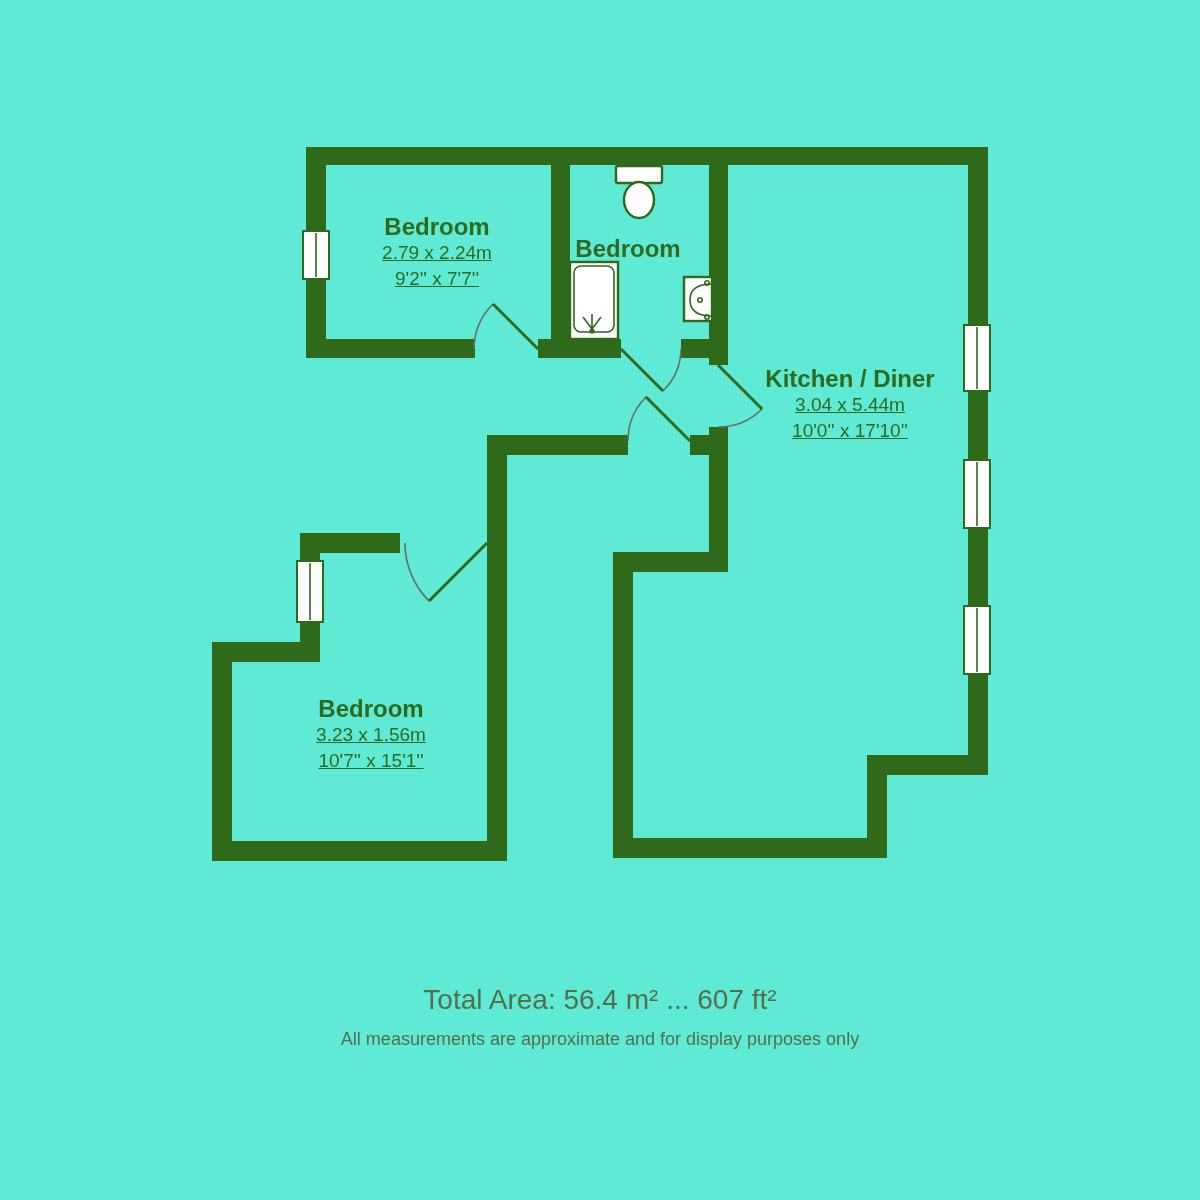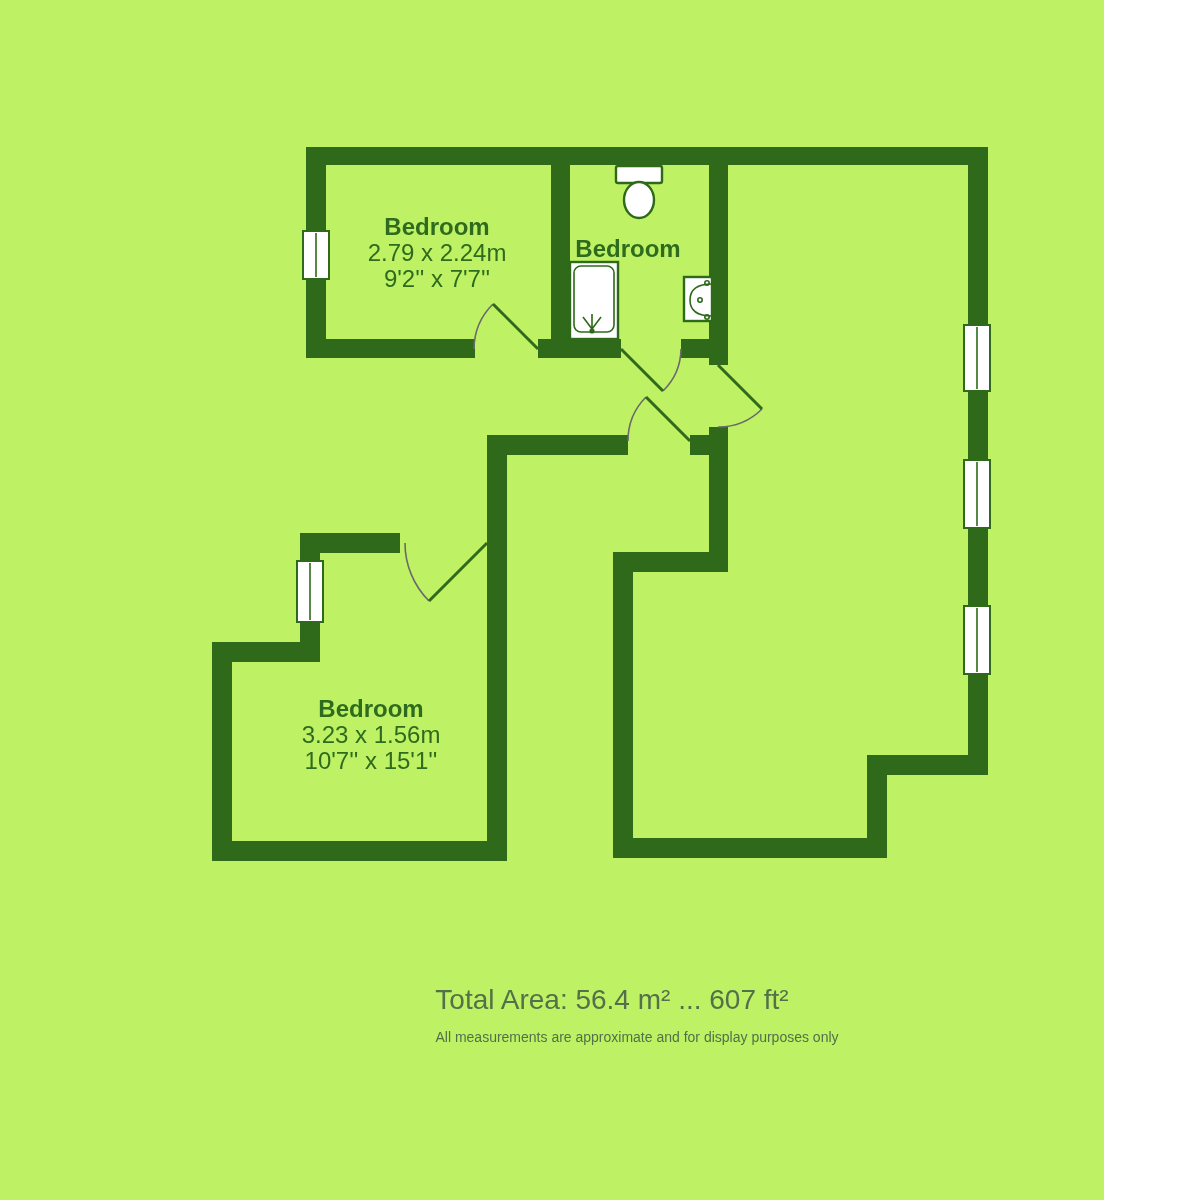--- a/index.html
+++ b/index.html
@@ -2,45 +2,45 @@
 <html style="--wall-green: #2e6a1a; --label-green: #2f6b1e; --footer-green: #53704a;"><head>
 <meta charset="utf-8">
 <style>
   :root{
     --wall-green:#2e6a1a;
     --label-green:#2f6b1e;
     --footer-green:#53704a;
   }
   html,body{margin:0;padding:0;background:#ffffff;}
   .stage{
-    position:relative;width:1104px;height:1200px;background:#bef264;
+    position:relative;width:1200px;height:1200px;background:#5eead4;
     font-family:"Liberation Sans", sans-serif;overflow:hidden;
   }
   .plan-svg{position:absolute;left:0;top:0;}
   .wall{fill:var(--wall-green);stroke:none;}
   .win{fill:#ffffff;stroke:var(--wall-green);stroke-width:2;}
   .win-line{stroke:var(--wall-green);stroke-width:1.6;fill:none;}
   .door-arc{fill:none;stroke:#6a6a6a;stroke-width:1.6;}
   .door-leaf{fill:none;stroke:var(--wall-green);stroke-width:3;}
   .fixture{fill:#ffffff;stroke:var(--wall-green);stroke-width:2.4;}
   .fixture-thin{fill:none;stroke:var(--wall-green);stroke-width:1.6;}
   .fixture-dot{fill:var(--wall-green);stroke:none;}
   .room-label{
     position:absolute;transform:translateX(-50%);
     text-align:center;color:var(--label-green);white-space:nowrap;
   }
   .room-name{font-size:24px;font-weight:bold;line-height:26px;}
-  .room-dim{font-size:24px;line-height:26px;}
+  .room-dim{font-size:19px;line-height:26px;text-decoration:underline;}
   .footer-total{
     position:absolute;left:600px;top:984px;transform:translateX(-50%);
-    font-size:28px;color:var(--footer-green);white-space:nowrap;margin-left:12px;
+    font-size:28px;color:var(--footer-green);white-space:nowrap;
   }
   .footer-disclaimer{
     position:absolute;left:600px;top:1029px;transform:translateX(-50%);
-    font-size:14px;color:var(--footer-green);white-space:nowrap;margin-left:37px;
+    font-size:18px;color:var(--footer-green);white-space:nowrap;
   }
 </style>
 </head>
 <body>
 
 <div class="stage">
 
   <svg class="plan-svg" width="1200" height="1200" viewBox="0 0 1200 1200">
 
     <g>
@@ -139,20 +139,25 @@
   <div class="room-label" style="left:437px;top:214px;">
     <div class="room-name">Bedroom</div>
     <div class="room-dim">2.79 x 2.24m</div>
     <div class="room-dim">9'2'' x 7'7''</div>
   </div>
 
   <div class="room-label" style="left:628px;top:236px;">
     <div class="room-name">Bedroom</div>
   </div>
 
+  <div class="room-label" style="left:850px;top:366px;">
+    <div class="room-name">Kitchen / Diner</div>
+    <div class="room-dim">3.04 x 5.44m</div>
+    <div class="room-dim">10'0'' x 17'10''</div>
+  </div>
 
 
   <div class="room-label" style="left:371px;top:696px;">
     <div class="room-name">Bedroom</div>
     <div class="room-dim">3.23 x 1.56m</div>
     <div class="room-dim">10'7'' x 15'1''</div>
   </div>
 
   <div class="footer-total">Total Area: 56.4 m² ... 607 ft²</div>
   <div class="footer-disclaimer">All measurements are approximate and for display purposes only</div>

